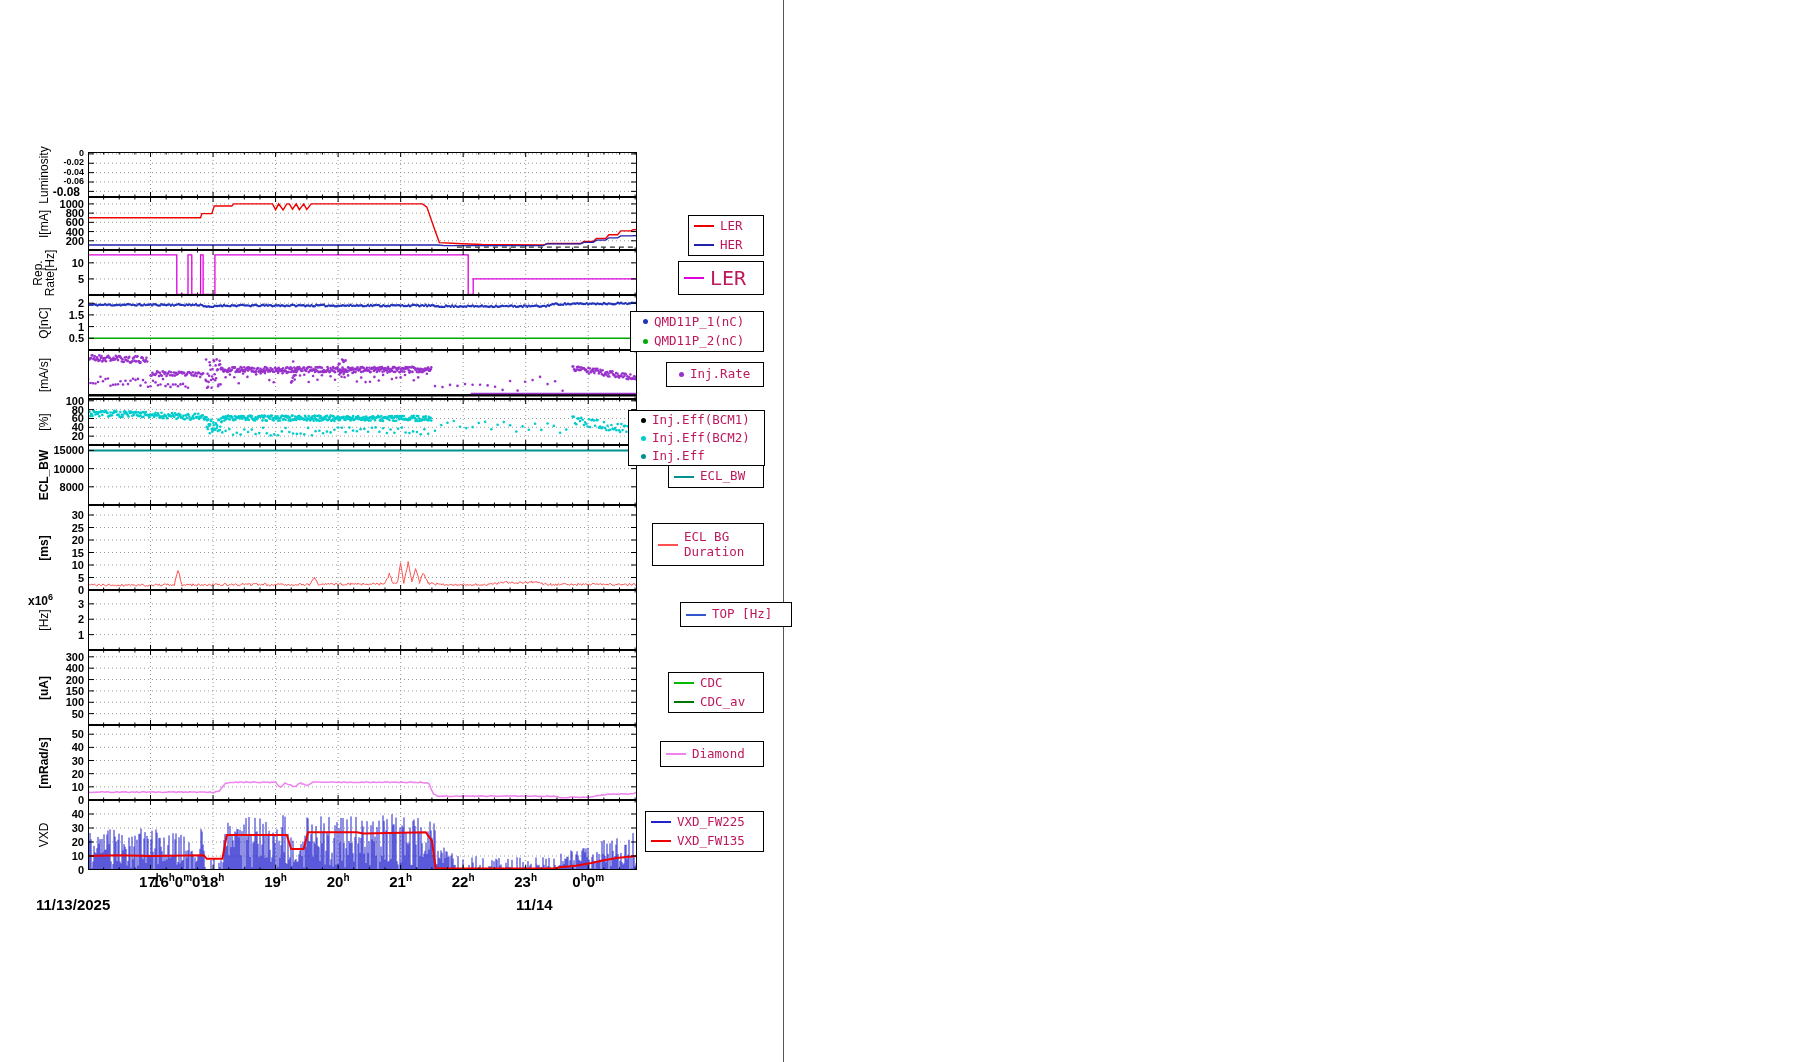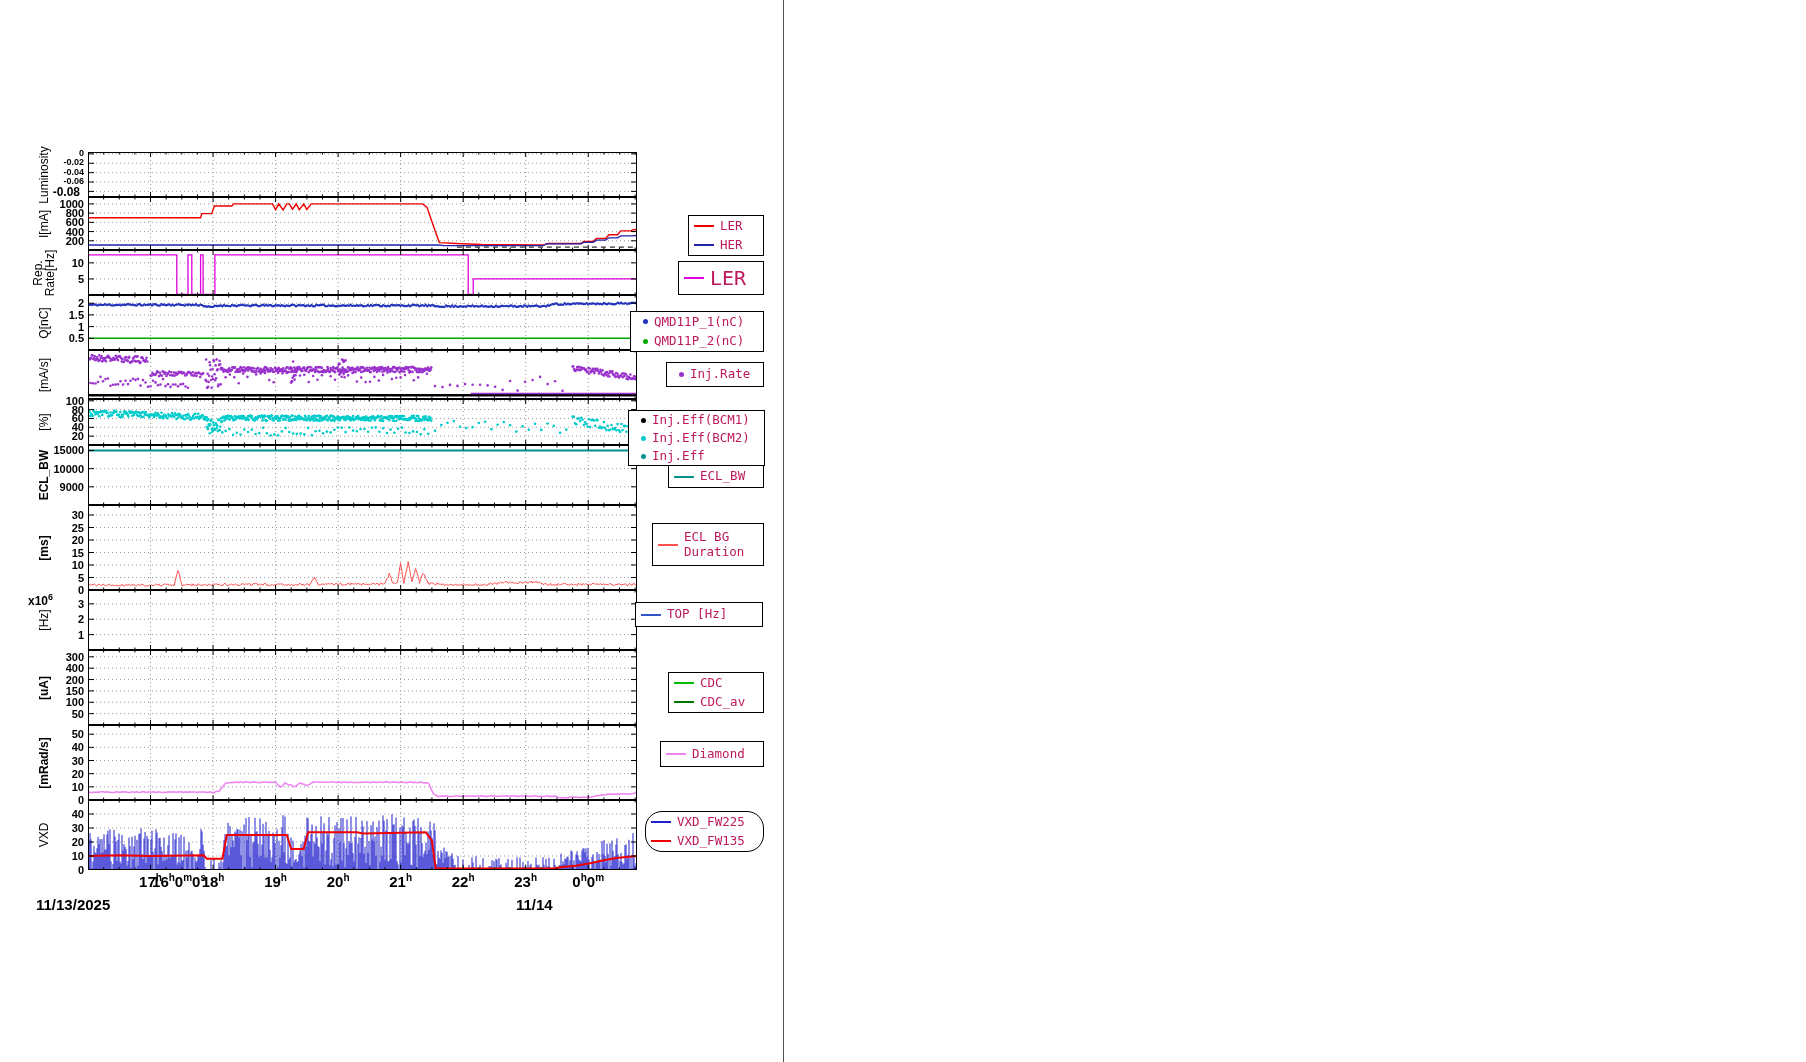--- a/index.html
+++ b/index.html
@@ -2499,21 +2499,21 @@
         <line x1="531.4920273348519" y1="0" x2="531.4920273348519" y2="2.5" stroke="#000"></line>
         <line x1="547.1241457858769" y1="60" x2="547.1241457858769" y2="57.5" stroke="#000"></line>
         <line x1="547.1241457858769" y1="0" x2="547.1241457858769" y2="2.5" stroke="#000"></line>
         <line x1="0" y1="41.81818181818181" x2="6" y2="41.81818181818181" stroke="#000"></line>
         <line x1="549" y1="41.81818181818181" x2="543" y2="41.81818181818181" stroke="#000"></line>
         <line x1="0" y1="23.636363636363633" x2="6" y2="23.636363636363633" stroke="#000"></line>
         <line x1="549" y1="23.636363636363633" x2="543" y2="23.636363636363633" stroke="#000"></line>
         <line x1="0" y1="5.454545454545453" x2="6" y2="5.454545454545453" stroke="#000"></line>
         <line x1="549" y1="5.454545454545453" x2="543" y2="5.454545454545453" stroke="#000"></line>
       </svg>
-      <div class="ytick" style="left: 32px; width: 52px; top: 480.818px;">9000</div>
+      <div class="ytick" style="left: 32px; width: 52px; top: 480.818px;">8000</div>
       <div class="ytick" style="left: 32px; width: 52px; top: 462.636px;">10000</div>
       <div class="ytick" style="left: 32px; width: 52px; top: 444.455px;">15000</div>
       <div class="ylabel-wrap" style="left: 26px; top: 445px; width: 36px; height: 60px;">
         <div class="ylabel" style="font-weight: bold;">ECL_BW</div>
       </div>
       <svg width="549" height="85" class="panel-svg" style="left: 88px; top: 505px;">
         <rect x="0" y="0" width="549" height="85" fill="#ffffff"></rect>
         <line x1="62.528473804100216" y1="0" x2="62.528473804100216" y2="85" stroke="#999" stroke-width="1" stroke-dasharray="1,3"></line>
         <line x1="125.05694760820043" y1="0" x2="125.05694760820043" y2="85" stroke="#999" stroke-width="1" stroke-dasharray="1,3"></line>
         <line x1="187.58542141230066" y1="0" x2="187.58542141230066" y2="85" stroke="#999" stroke-width="1" stroke-dasharray="1,3"></line>
@@ -3121,21 +3121,21 @@
           <div class="legend-label">ECL_BW</div>
         </div>
       </div>
       <div class="legend" style="left: 652px; top: 523px; width: 112px; height: 43px;">
         <div class="legend-row">
           <div class="legend-marker-line" style="border-top-color: rgb(255, 80, 80);"></div>
           <div class="legend-label">ECL BG
 Duration</div>
         </div>
       </div>
-      <div class="legend" style="left: 635px; top: 602px; width: 128px; height: 25px;">
+      <div class="legend" style="left: 680px; top: 602px; width: 112px; height: 25px;">
         <div class="legend-row">
           <div class="legend-marker-line" style="border-top-color: rgb(51, 85, 204);"></div>
           <div class="legend-label">TOP [Hz]</div>
         </div>
       </div>
       <div class="legend" style="left: 668px; top: 672px; width: 96px; height: 41px;">
         <div class="legend-row">
           <div class="legend-marker-line" style="border-top-color: rgb(0, 187, 0);"></div>
           <div class="legend-label">CDC</div>
         </div>
@@ -3143,21 +3143,21 @@
           <div class="legend-marker-line" style="border-top-color: rgb(0, 119, 0);"></div>
           <div class="legend-label">CDC_av</div>
         </div>
       </div>
       <div class="legend" style="left: 660px; top: 741px; width: 104px; height: 26px;">
         <div class="legend-row">
           <div class="legend-marker-line" style="border-top-color: rgb(238, 130, 238);"></div>
           <div class="legend-label">Diamond</div>
         </div>
       </div>
-      <div class="legend" style="left: 645px; top: 811px; width: 119px; height: 41px; border-radius: 17px;">
+      <div class="legend" style="left: 645px; top: 811px; width: 119px; height: 41px;">
         <div class="legend-row">
           <div class="legend-marker-line" style="border-top-color: rgb(34, 34, 204);"></div>
           <div class="legend-label">VXD_FW225</div>
         </div>
         <div class="legend-row">
           <div class="legend-marker-line" style="border-top-color: rgb(238, 0, 0);"></div>
           <div class="legend-label">VXD_FW135</div>
         </div>
       </div>
     </div>

